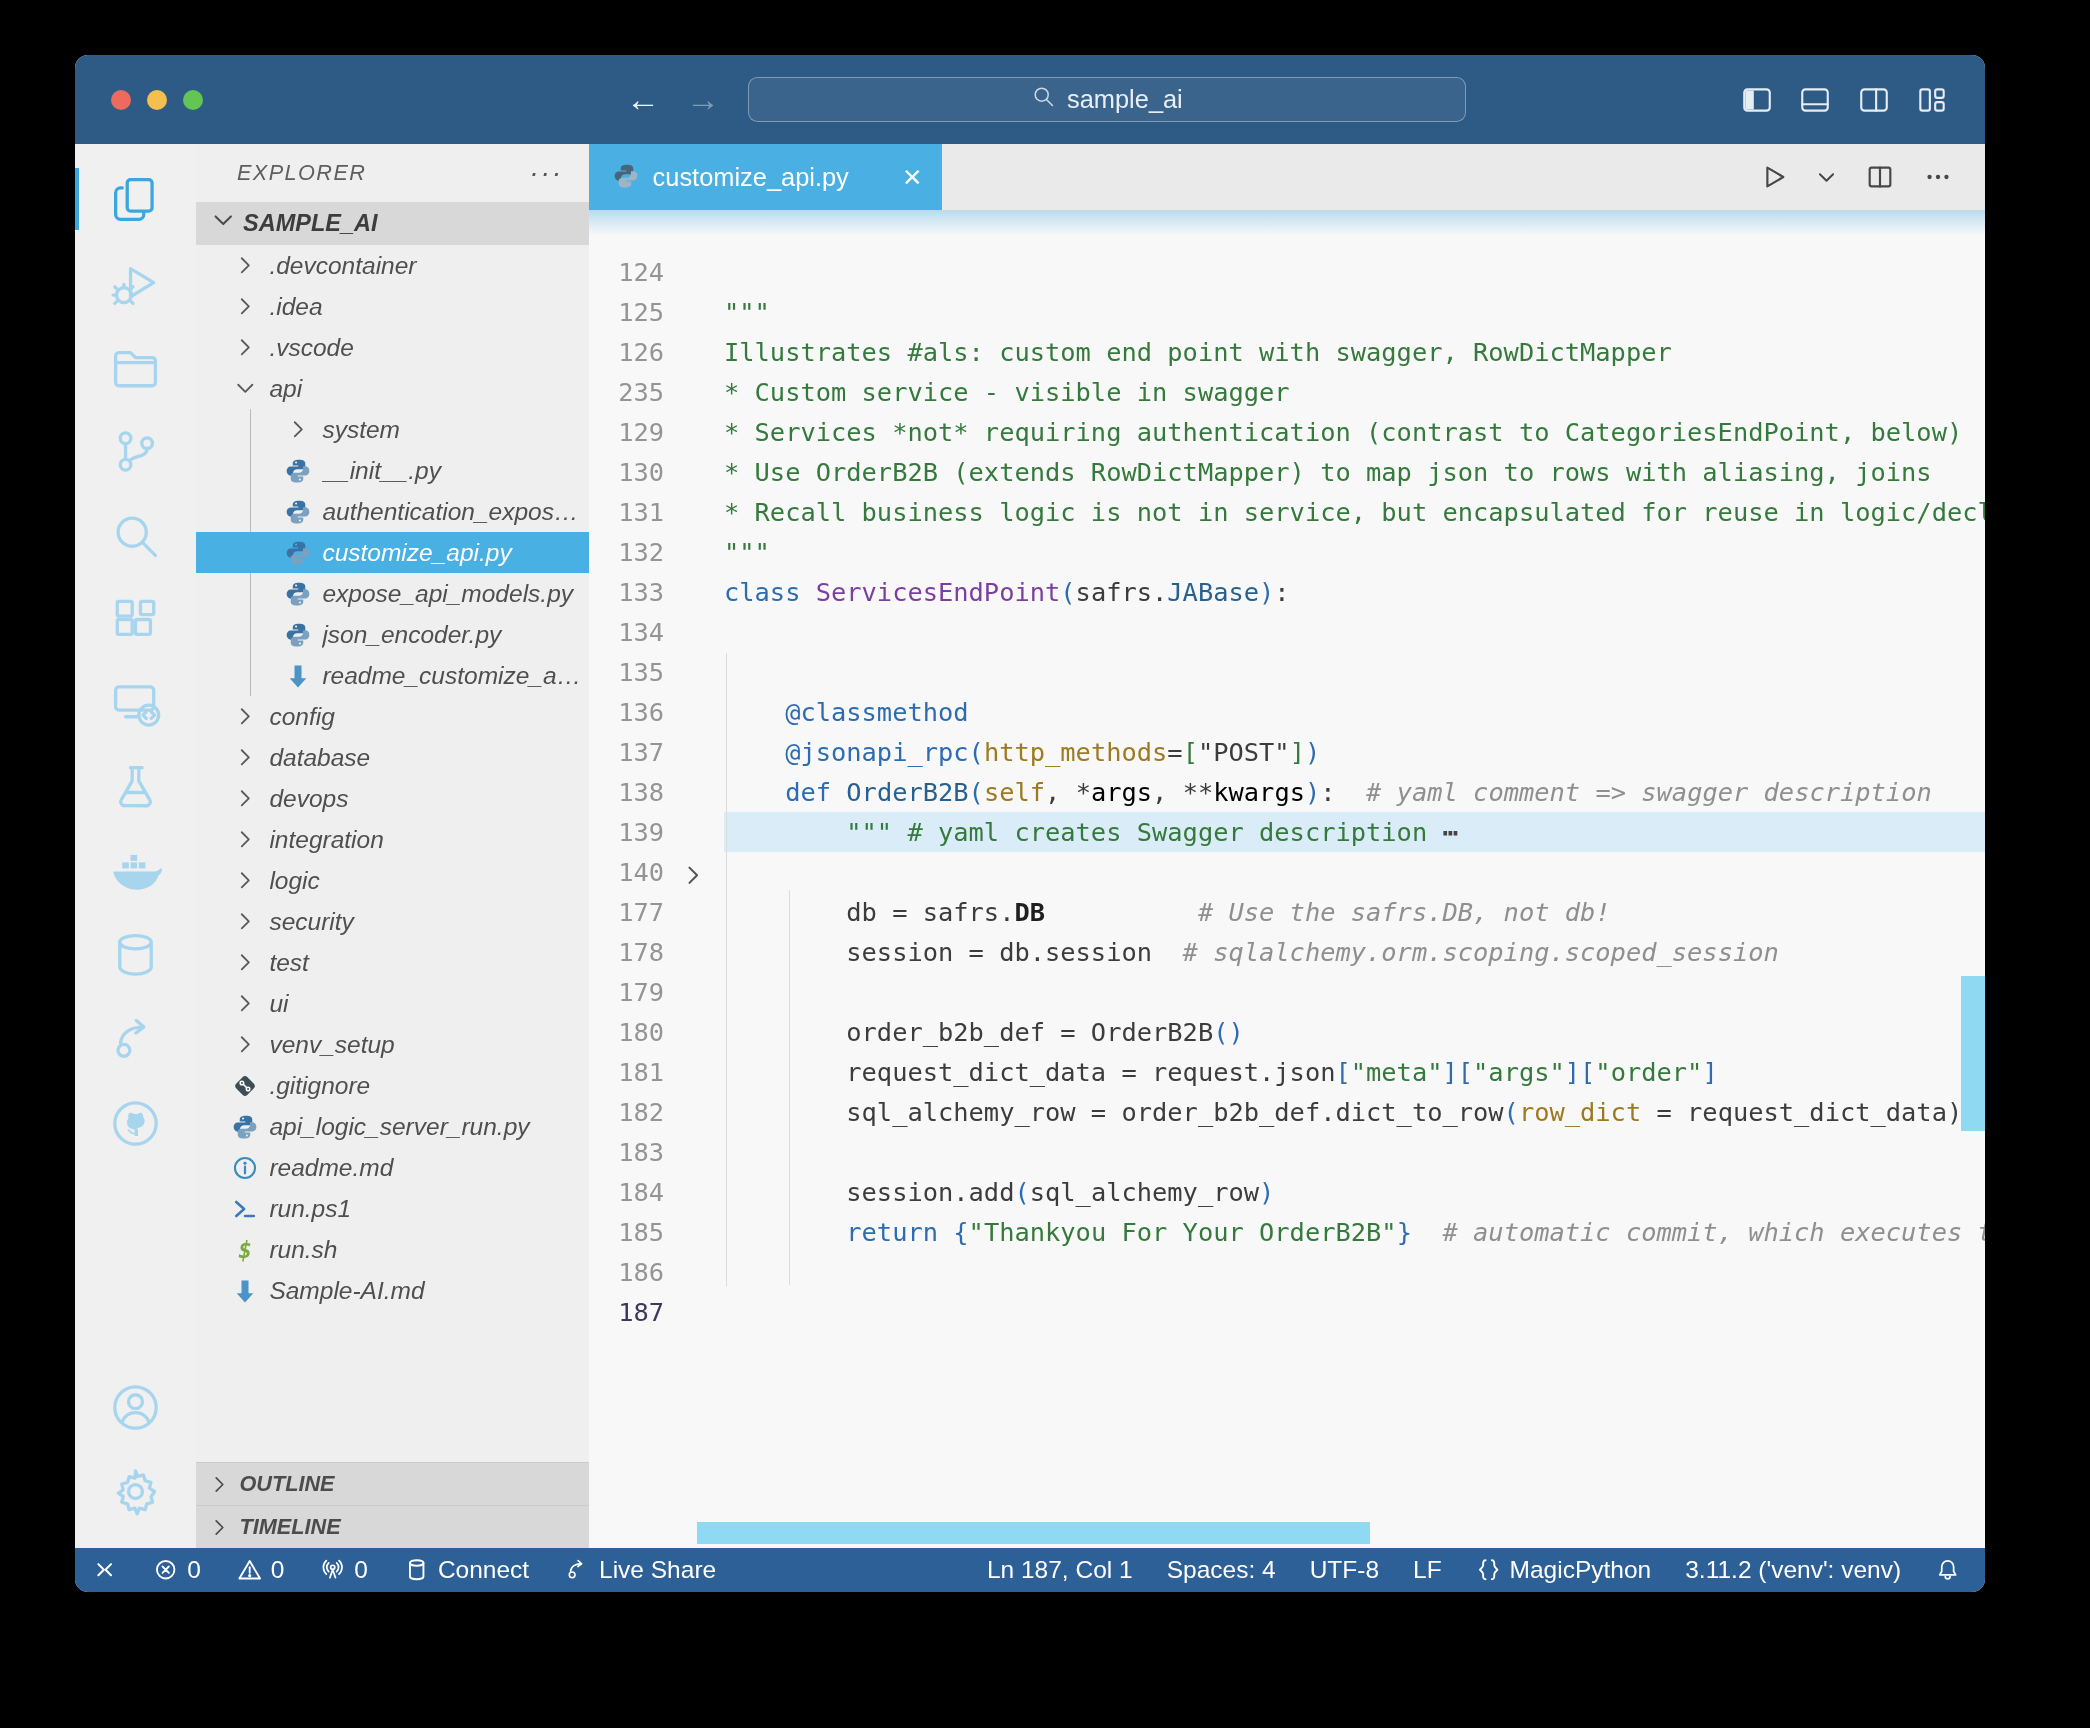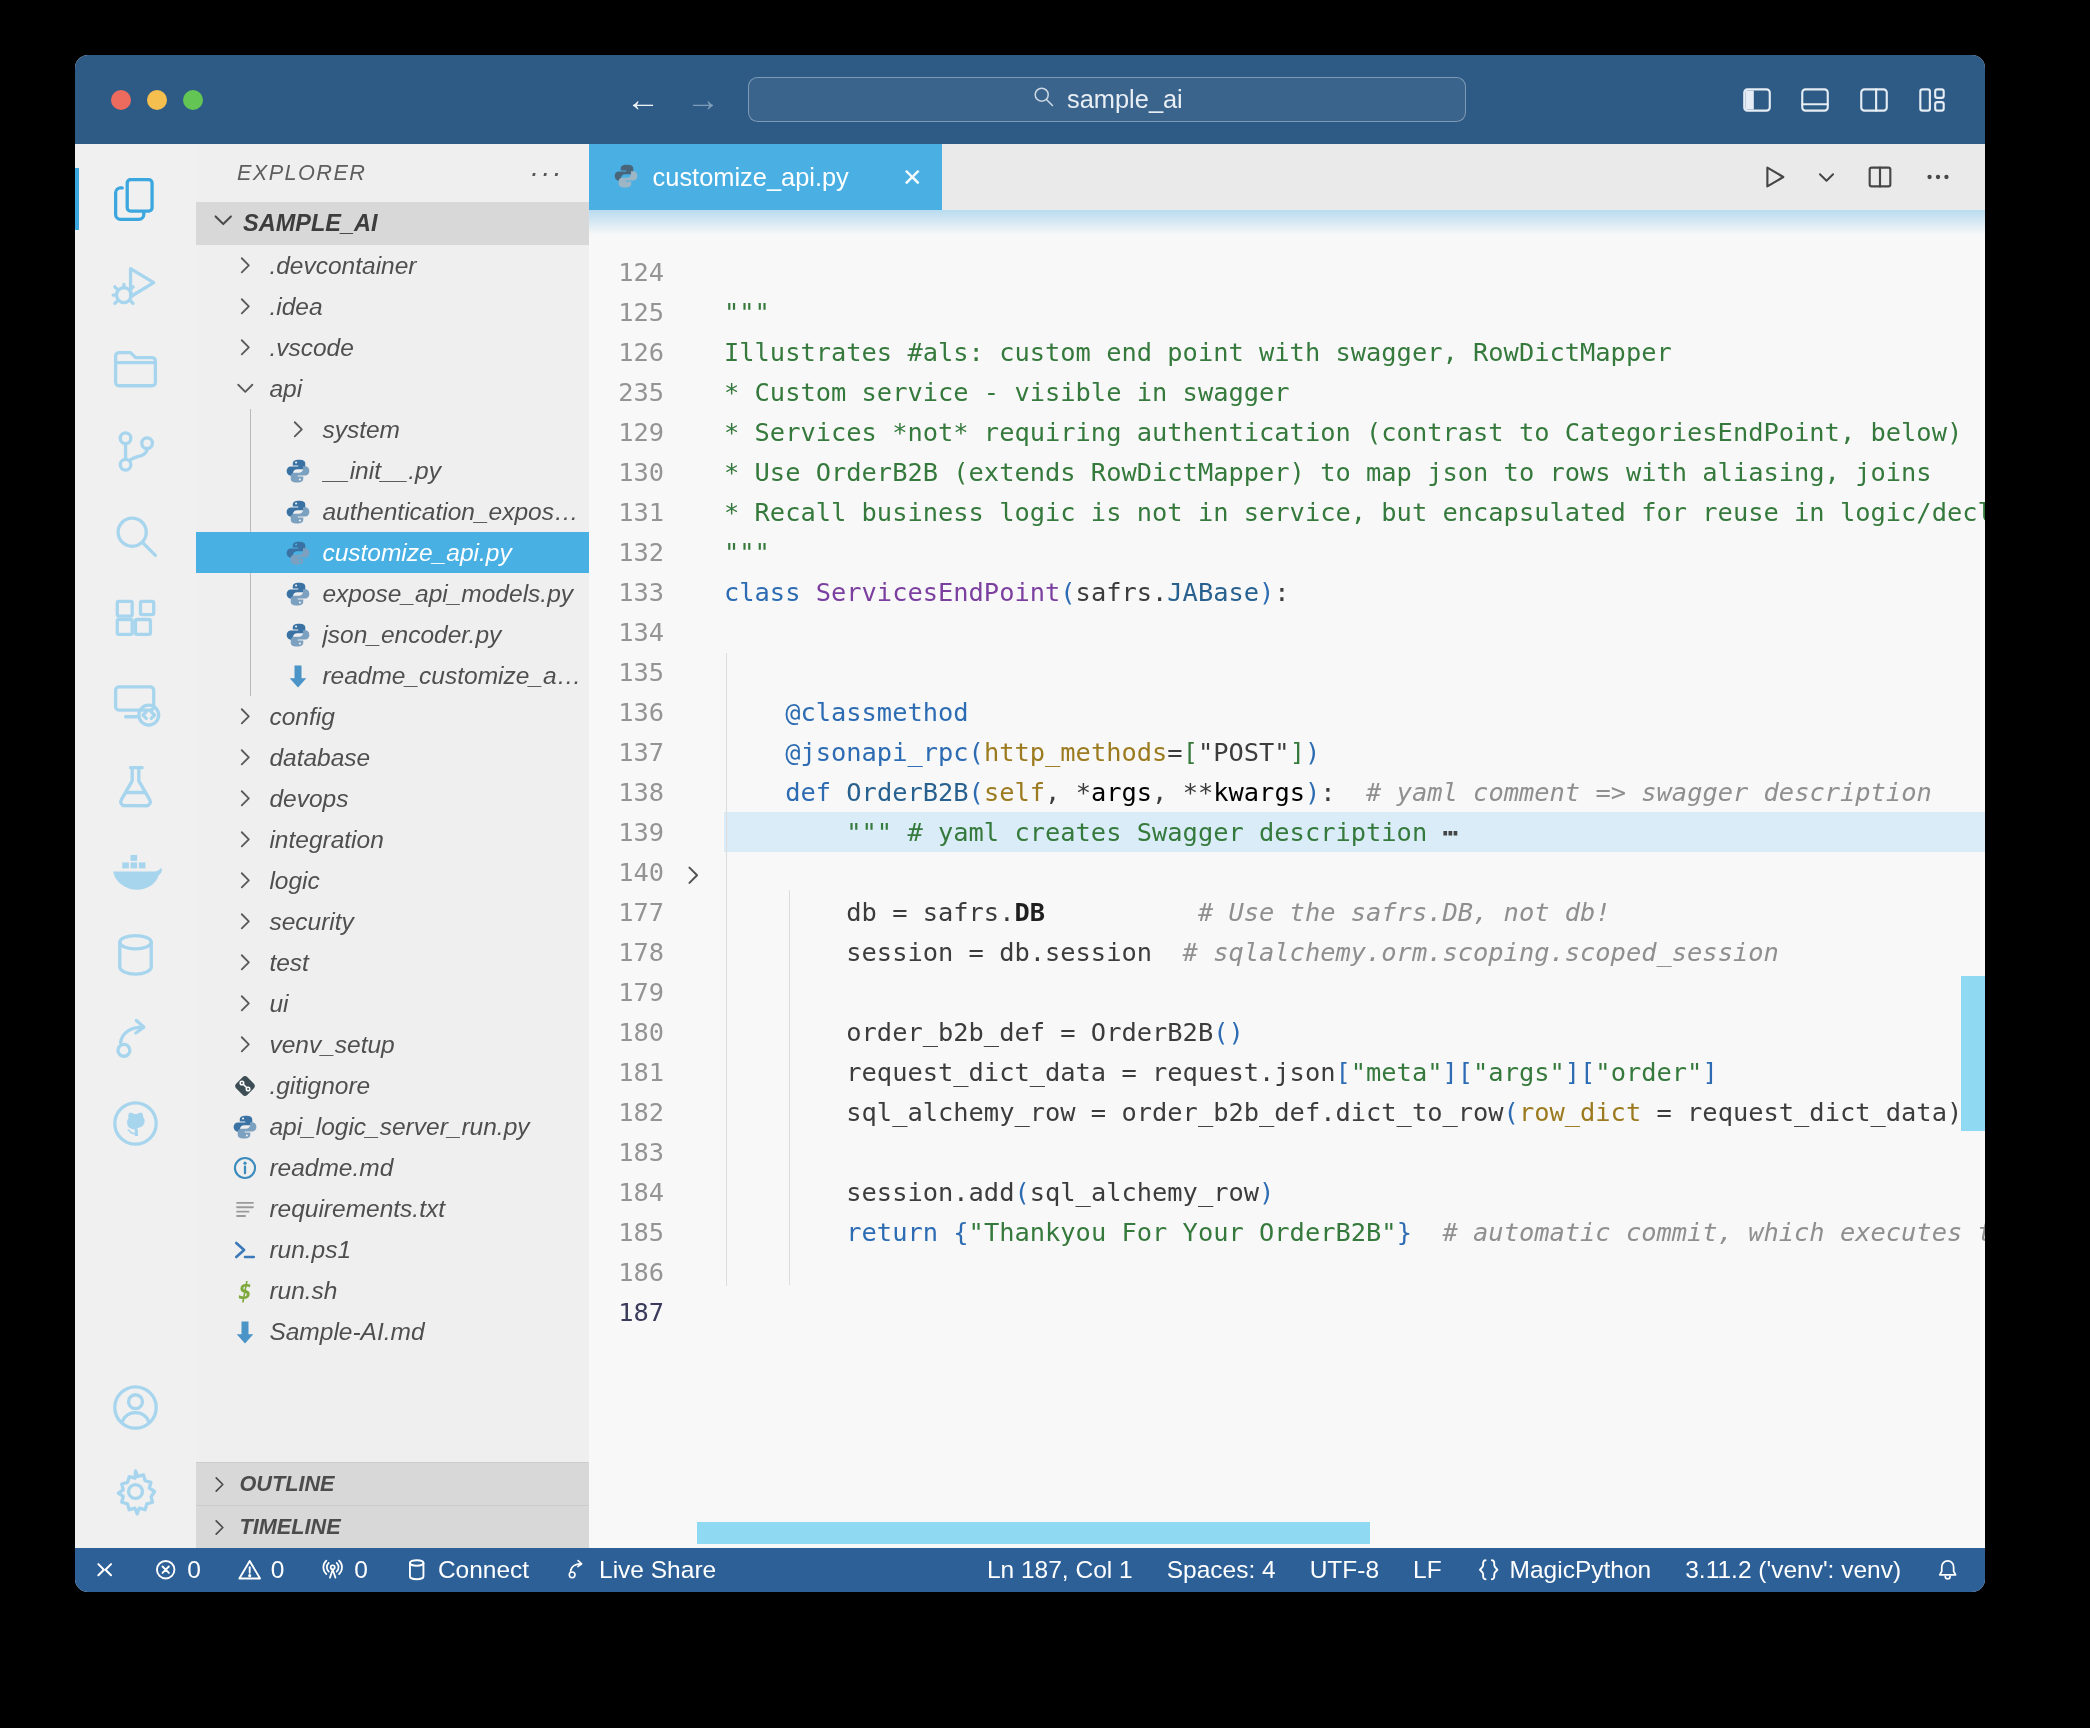--- a/index.html
+++ b/index.html
@@ -454,28 +454,20 @@
               <svg viewBox="0 0 32 32" fill="none">
                 <circle cx="16" cy="16" r="11.5" stroke="#3b8bbd" stroke-width="2.4"></circle>
                 <circle cx="16" cy="10.5" r="1.8" fill="#3b8bbd"></circle>
                 <path d="M16 14.5V22" stroke="#3b8bbd" stroke-width="2.6" stroke-linecap="round"></path>
               </svg>
             </span>
             <span class="lbl">readme.md</span>
           </div>
           <div class="trow d0">
             <span class="tico">
-              <svg viewBox="0 0 32 32" stroke="#9a9a9a" stroke-width="2.2" stroke-linecap="round">
-                <path d="M7 9h18M7 14h18M7 19h13M7 24h9"></path>
-              </svg>
-            </span>
-            <span class="lbl">requirements.txt</span>
-          </div>
-          <div class="trow d0">
-            <span class="tico">
               <svg viewBox="0 0 32 32" fill="none" stroke="#3b79b8" stroke-width="3" stroke-linecap="round" stroke-linejoin="round">
                 <path d="M6 8l9 8-9 8"></path>
                 <path d="M16 24h10"></path>
               </svg>
             </span>
             <span class="lbl">run.ps1</span>
           </div>
           <div class="trow d0">
             <span class="tico">
               <svg viewBox="0 0 32 32" style="font-size:26px">

